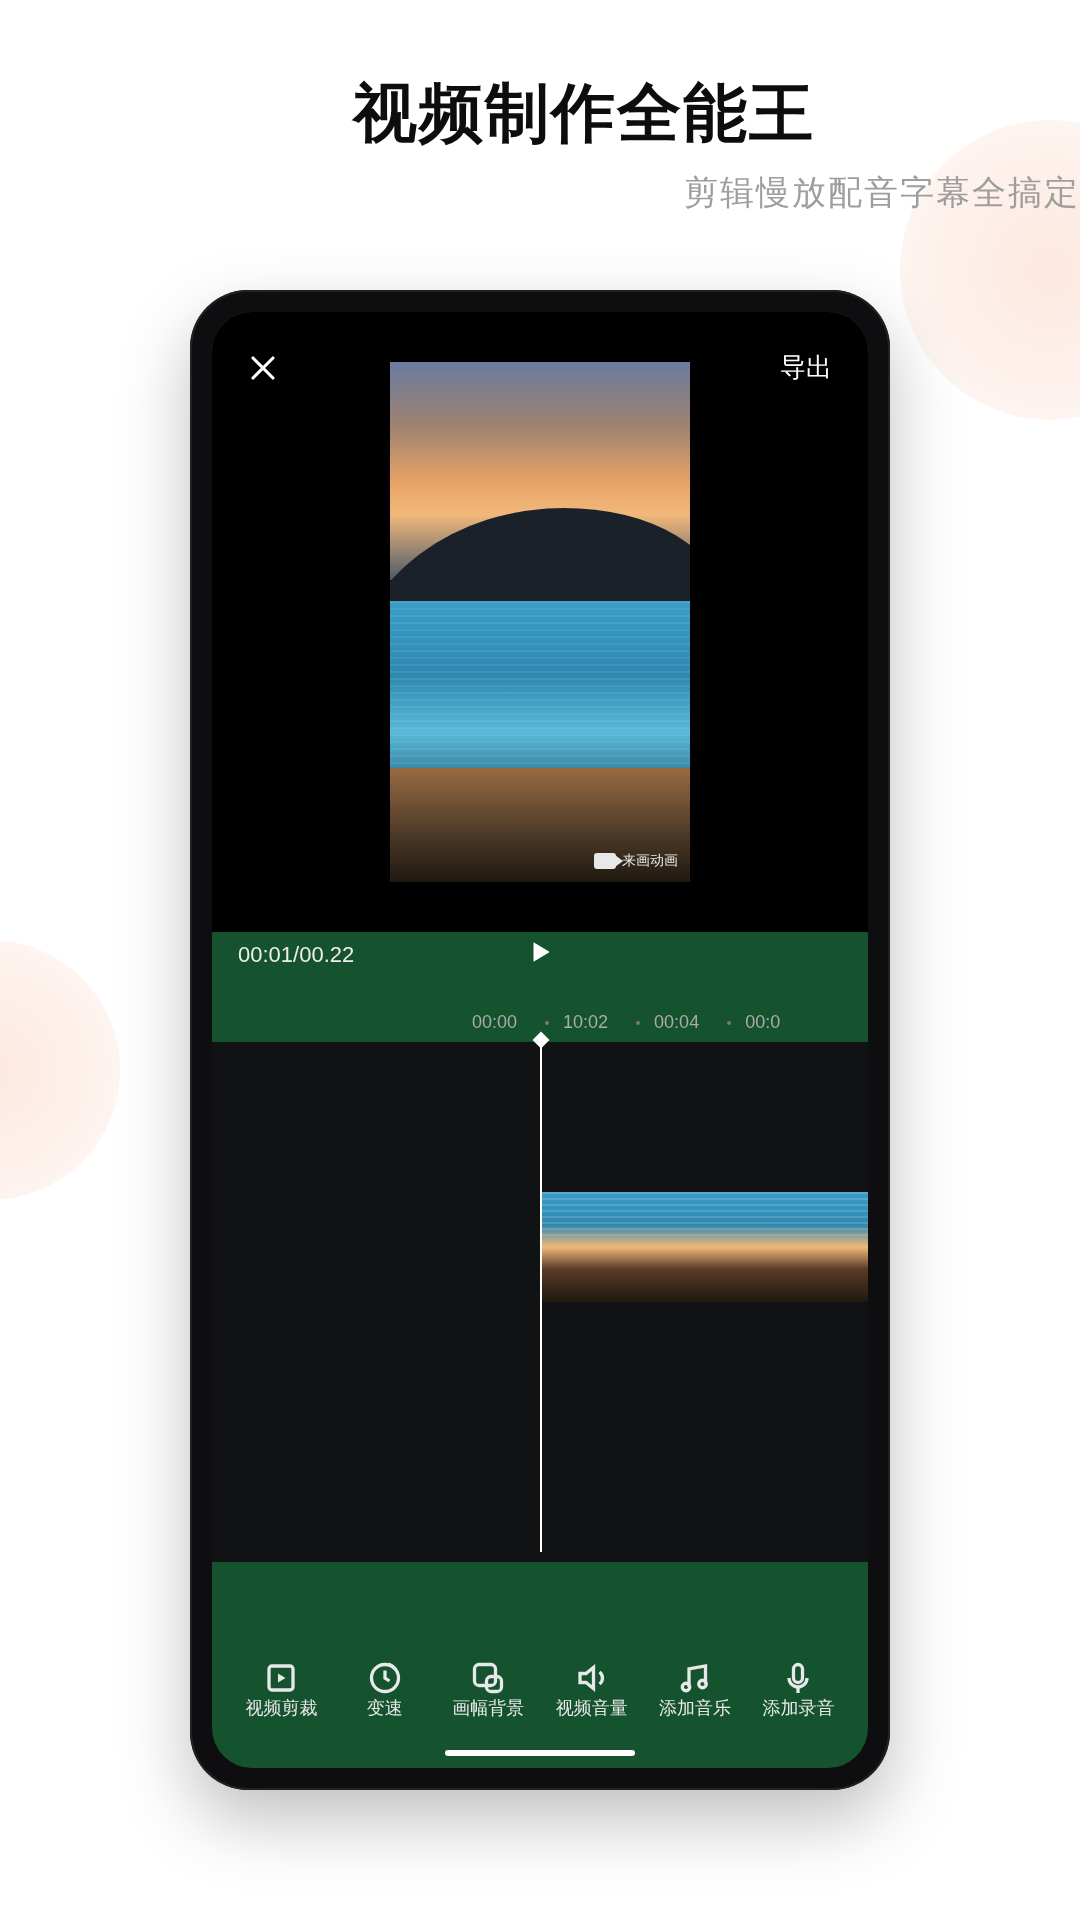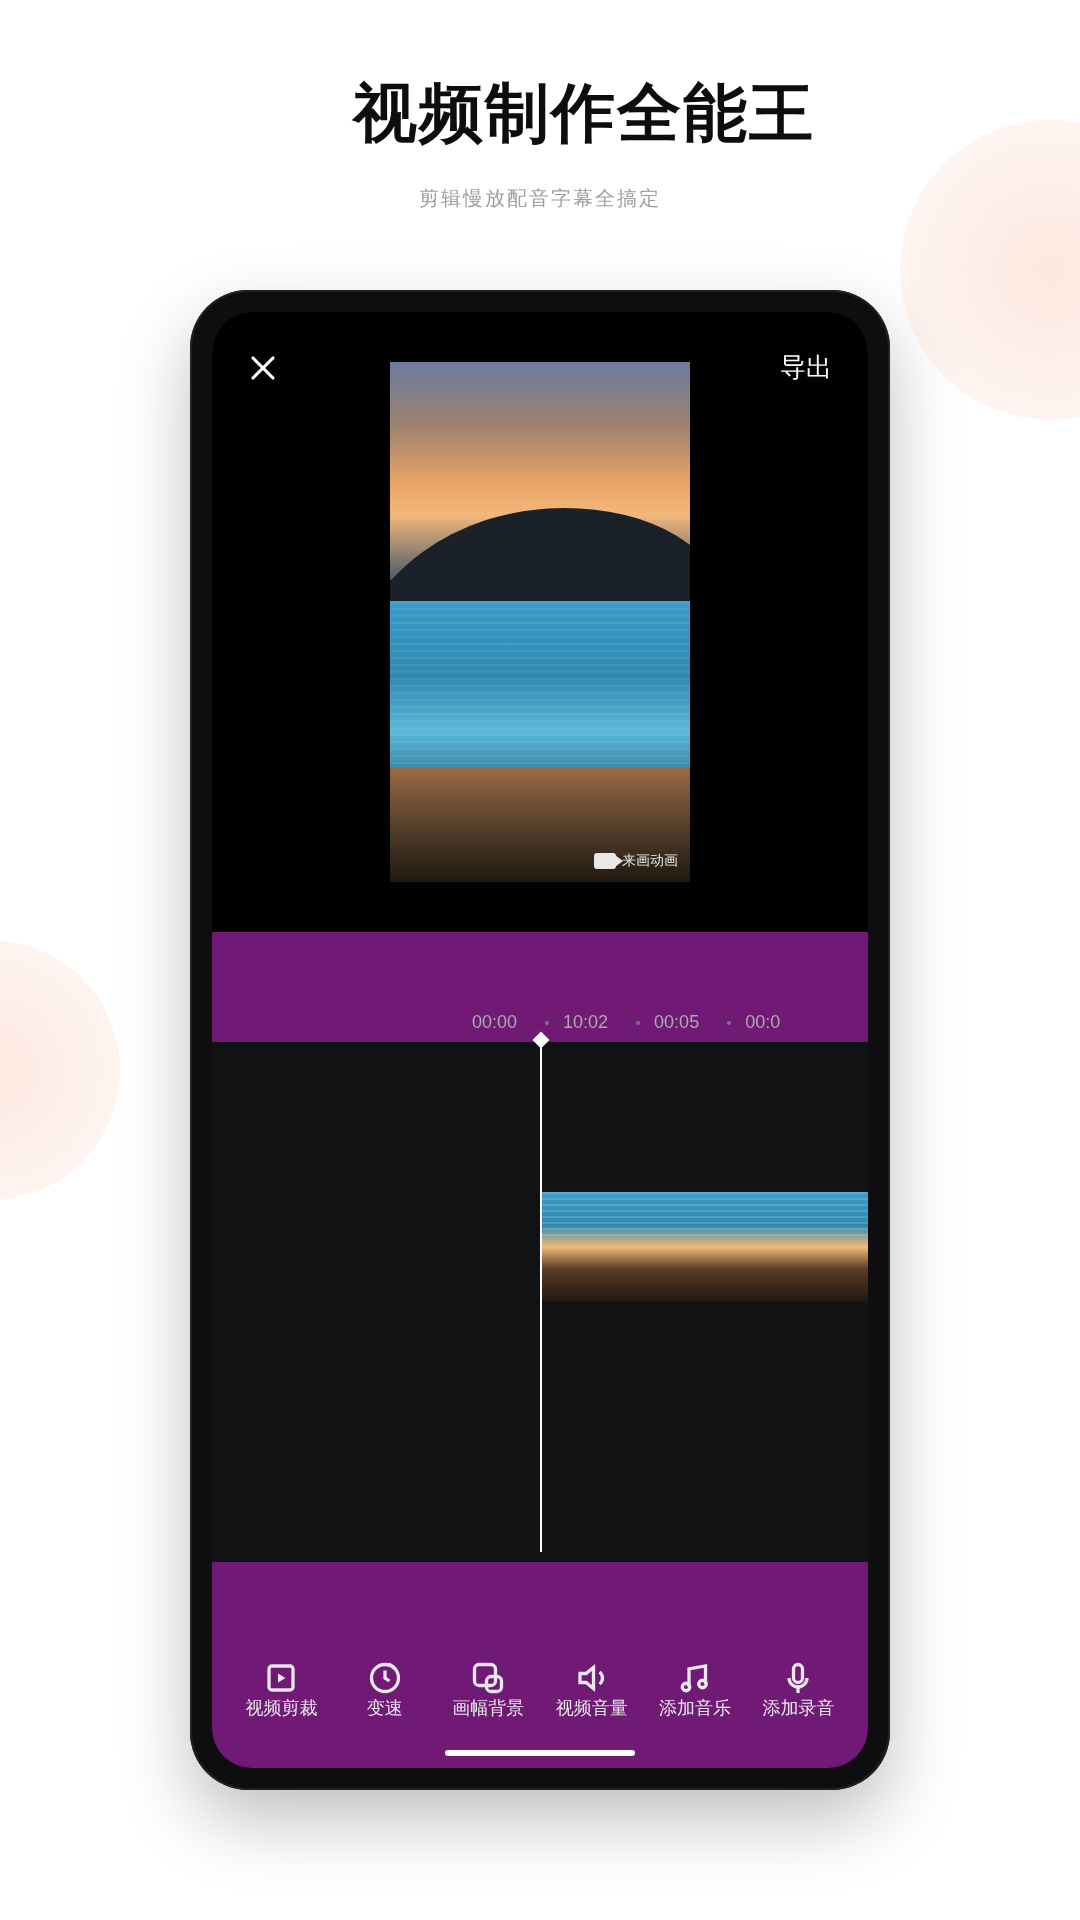--- a/index.html
+++ b/index.html
@@ -31,40 +31,39 @@
   text-align: center;
   font-size: 64px;
   font-weight: 700;
   color: #0d0d0d;
   letter-spacing: 2px;
   margin-left: 44px;
 }
 .hero-subtitle {
   position: absolute;
   top: 170px; left: 0; width: 100%;
-  text-align: center;
-  font-size: 20px;
+  text-align: right;
+  font-size: 34px;
   color: #9e9e9e;
   letter-spacing: 2px;
-  margin-top: 15px;
 }
 .phone {
   position: absolute;
   top: 290px; left: 190px;
   width: 700px; height: 1500px;
   background: #0e0e10;
   border-radius: 58px;
   box-shadow: 0 30px 70px rgba(0,0,0,0.25), 0 0 0 2px #222 inset;
   overflow: hidden;
 }
 .phone-inner {
   position: absolute;
   inset: 22px;
   border-radius: 40px;
-  background: #701a75;
+  background: #14532d;
   overflow: hidden;
 }
 .top-bar {
   position: absolute;
   top: 38px; left: 0; width: 100%;
   display: flex;
   justify-content: space-between;
   align-items: center;
   padding: 0 36px;
   z-index: 5;
@@ -254,32 +253,40 @@
         <div class="mountain"></div>
         <div class="sea"></div>
         <div class="beach"></div>
         <div class="watermark">
           <span class="watermark-icon"></span>
           <span>来画动画</span>
         </div>
       </div>
     </div>
 
+    <div class="playbar">
+      <span>00:01/00.22</span>
+      <span class="play-icon">
+        <svg viewBox="0 0 24 24">
+            <polygon points="6,3 21,12 6,21"></polygon>
+          </svg>
+      </span>
+    </div>
 
     <div class="ruler">
       <span class="ruler-seg">
           <span>00:00</span>
           <span class="ruler-dot"></span>
         </span>
       <span class="ruler-seg">
           <span>10:02</span>
           <span class="ruler-dot"></span>
         </span>
       <span class="ruler-seg">
-          <span>00:05</span>
+          <span>00:04</span>
           <span class="ruler-dot"></span>
         </span>
       <span class="ruler-seg">
           <span>00:0</span>
         </span>
     </div>
 
     <div class="timeline"></div>
     <div class="playhead"></div>
     <div class="clip">

